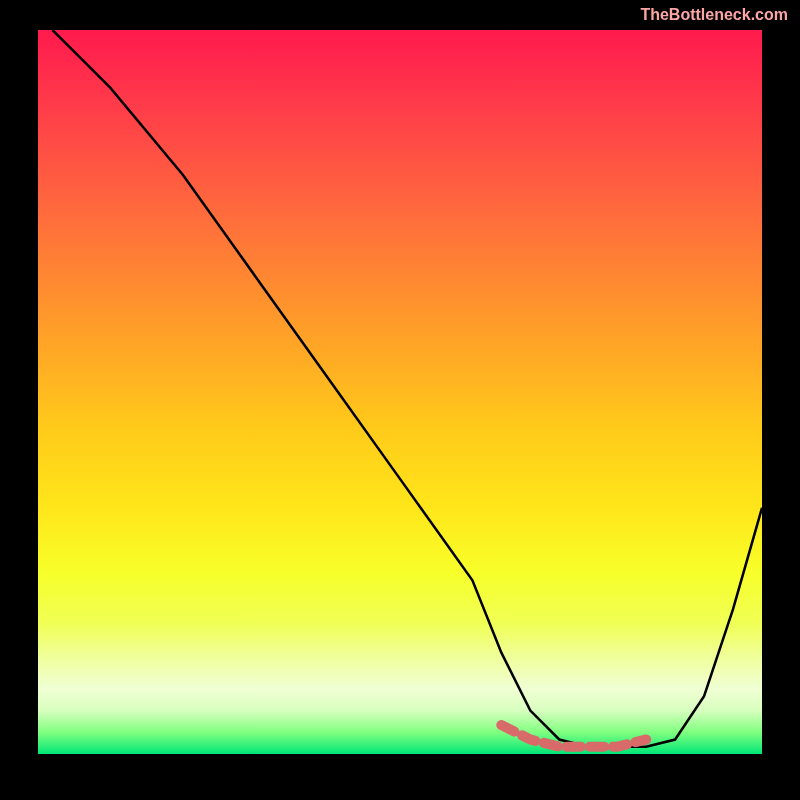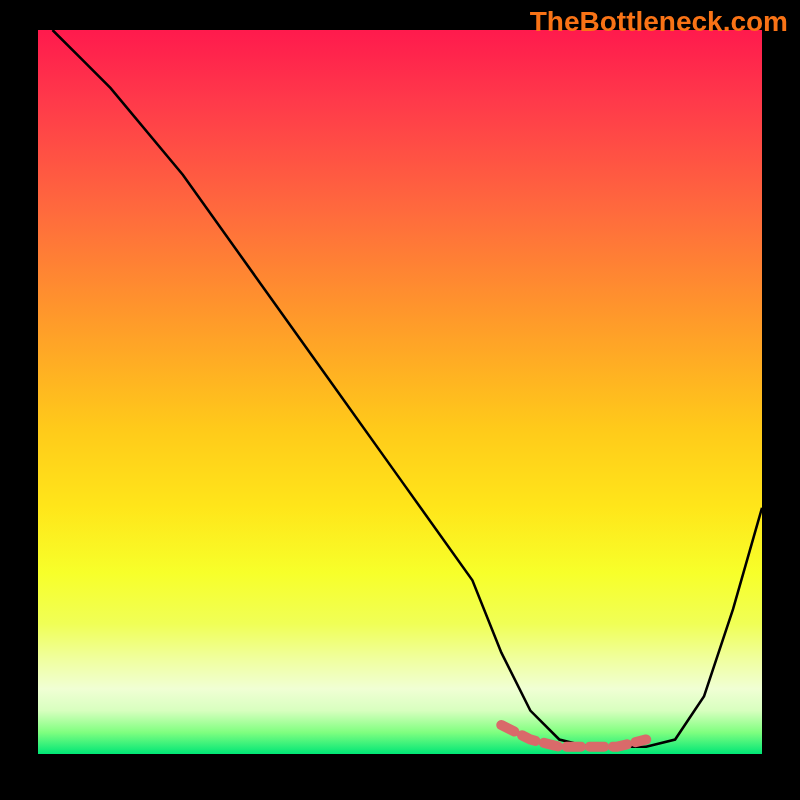--- a/index.html
+++ b/index.html
@@ -9,22 +9,22 @@
     height: 800px;
     background: #000;
     font-family: Arial, sans-serif;
     position: relative;
     overflow: hidden;
   }
   .watermark {
     position: absolute;
     top: 6px;
     right: 12px;
-    color: #f97316;
-    font-size: 28px;
+    color: #fca5a5;
+    font-size: 16px;
     font-weight: bold;
     z-index: 10;
   }
   .plot-frame {
     position: absolute;
     left: 38px;
     top: 30px;
     width: 724px;
     height: 724px;
     background: linear-gradient(to bottom,

